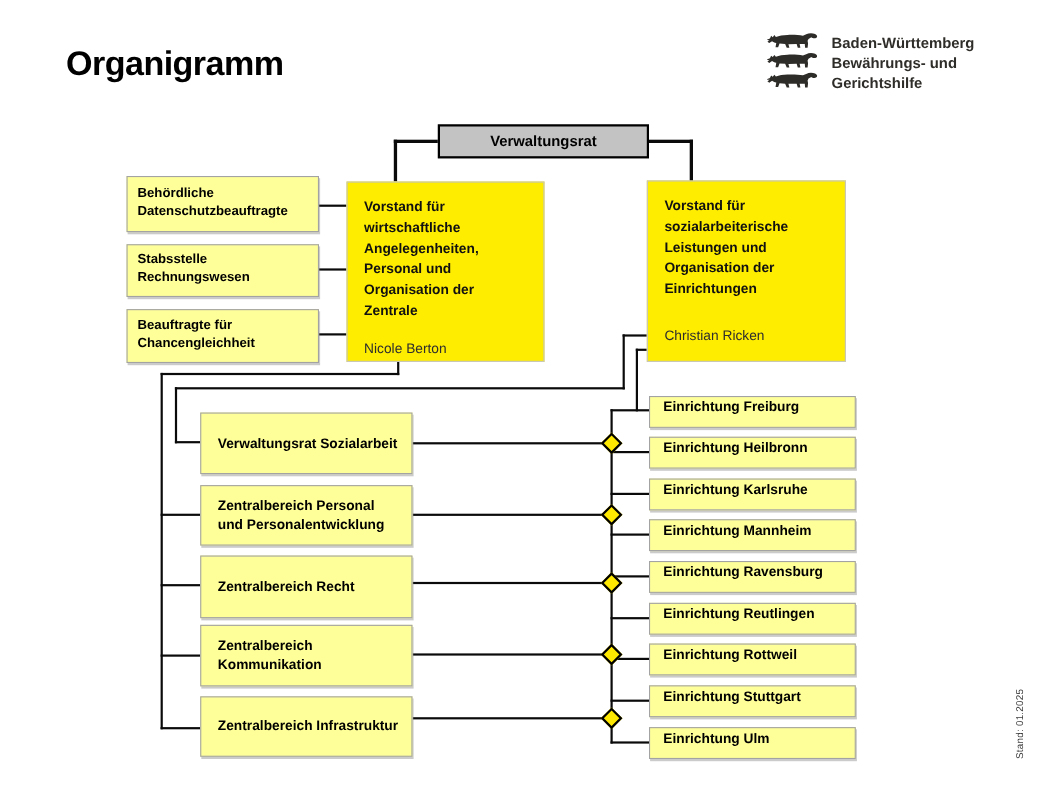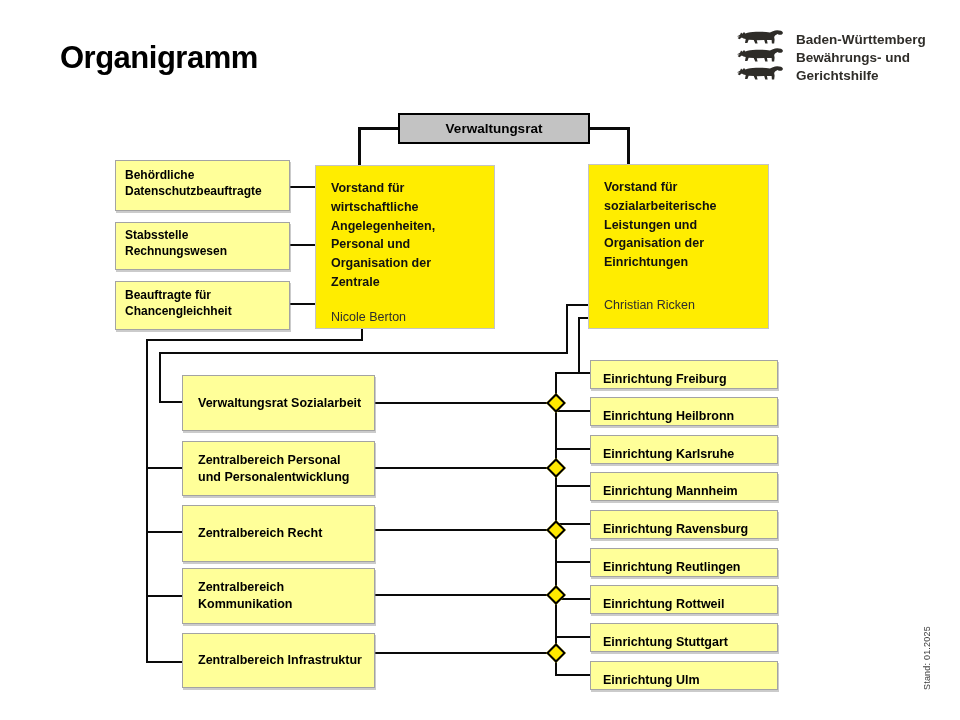--- a/index.html
+++ b/index.html
@@ -33,35 +33,35 @@
     font-size:12.5px;line-height:1.5;
   }
   .vorstand .vtitle{font-weight:bold;color:#111;}
   .vorstand .vname{margin-top:auto;font-weight:normal;color:#2e2e2e;}
   .zb{
     display:flex;align-items:center;
     padding:6px 10px 6px 15px;
     font-weight:bold;font-size:12.5px;line-height:1.35;
   }
   .facility{
-    display:flex;align-items:flex-end;
+    display:flex;align-items:flex-start;
     padding:2px 8px 2px 12px;
     font-weight:bold;font-size:12.5px;white-space:nowrap;
   }
   #board-box{
     position:absolute;left:398px;top:113px;width:192px;height:31px;
     background:#c3c3c3;border:2px solid #000;box-sizing:border-box;
     display:flex;align-items:center;justify-content:center;
     font-weight:bold;font-size:13.5px;
   }
   #page-title{
     position:absolute;left:60px;top:40px;
     font-size:31px;font-weight:bold;letter-spacing:-.5px;
   }
-  #logo{position:absolute;left:735px;top:29px;display:flex;}
+  #logo{position:absolute;left:695px;top:29px;display:flex;}
   #logo .lions{display:flex;flex-direction:column;gap:1px;}
   #logo .lions svg{display:block;}
   #logo .logo-text{
     margin-left:9px;margin-top:2px;
     font-weight:bold;font-size:13.5px;line-height:1.33;color:#2f2d29;
   }
   .diamond{
     position:absolute;width:10px;height:10px;
     background:#ffe800;border:2px solid #000;
     transform:rotate(45deg);

